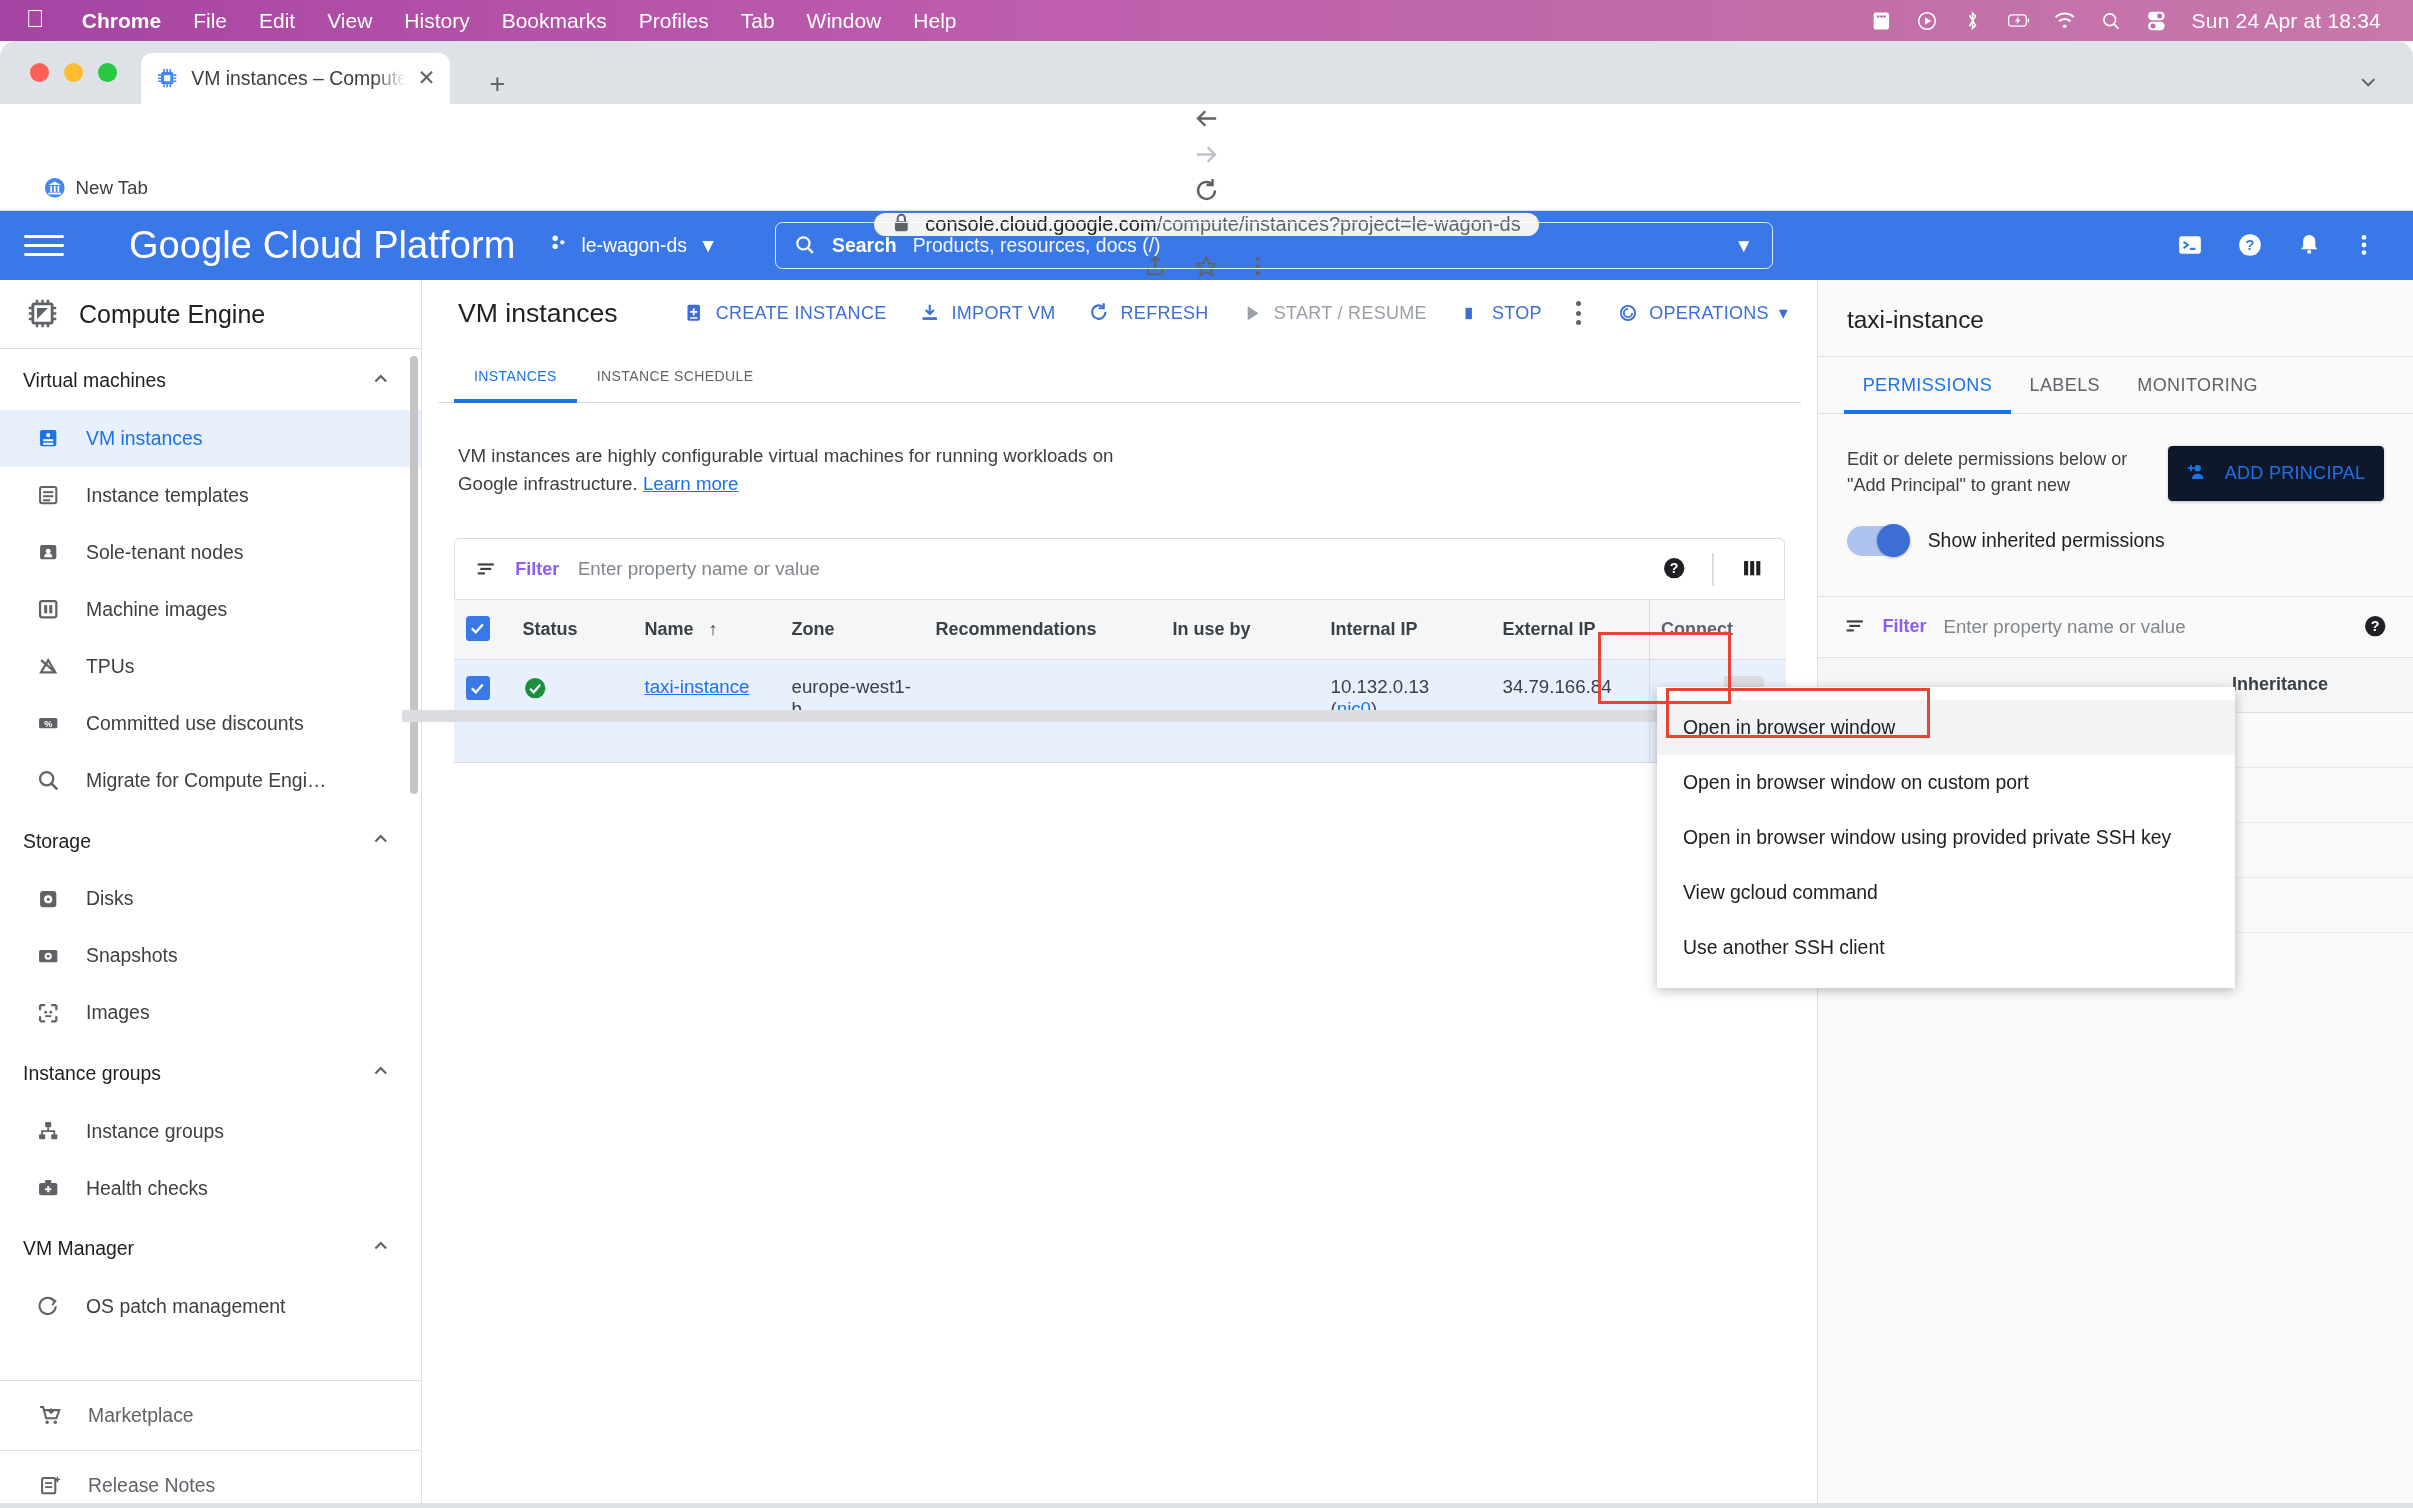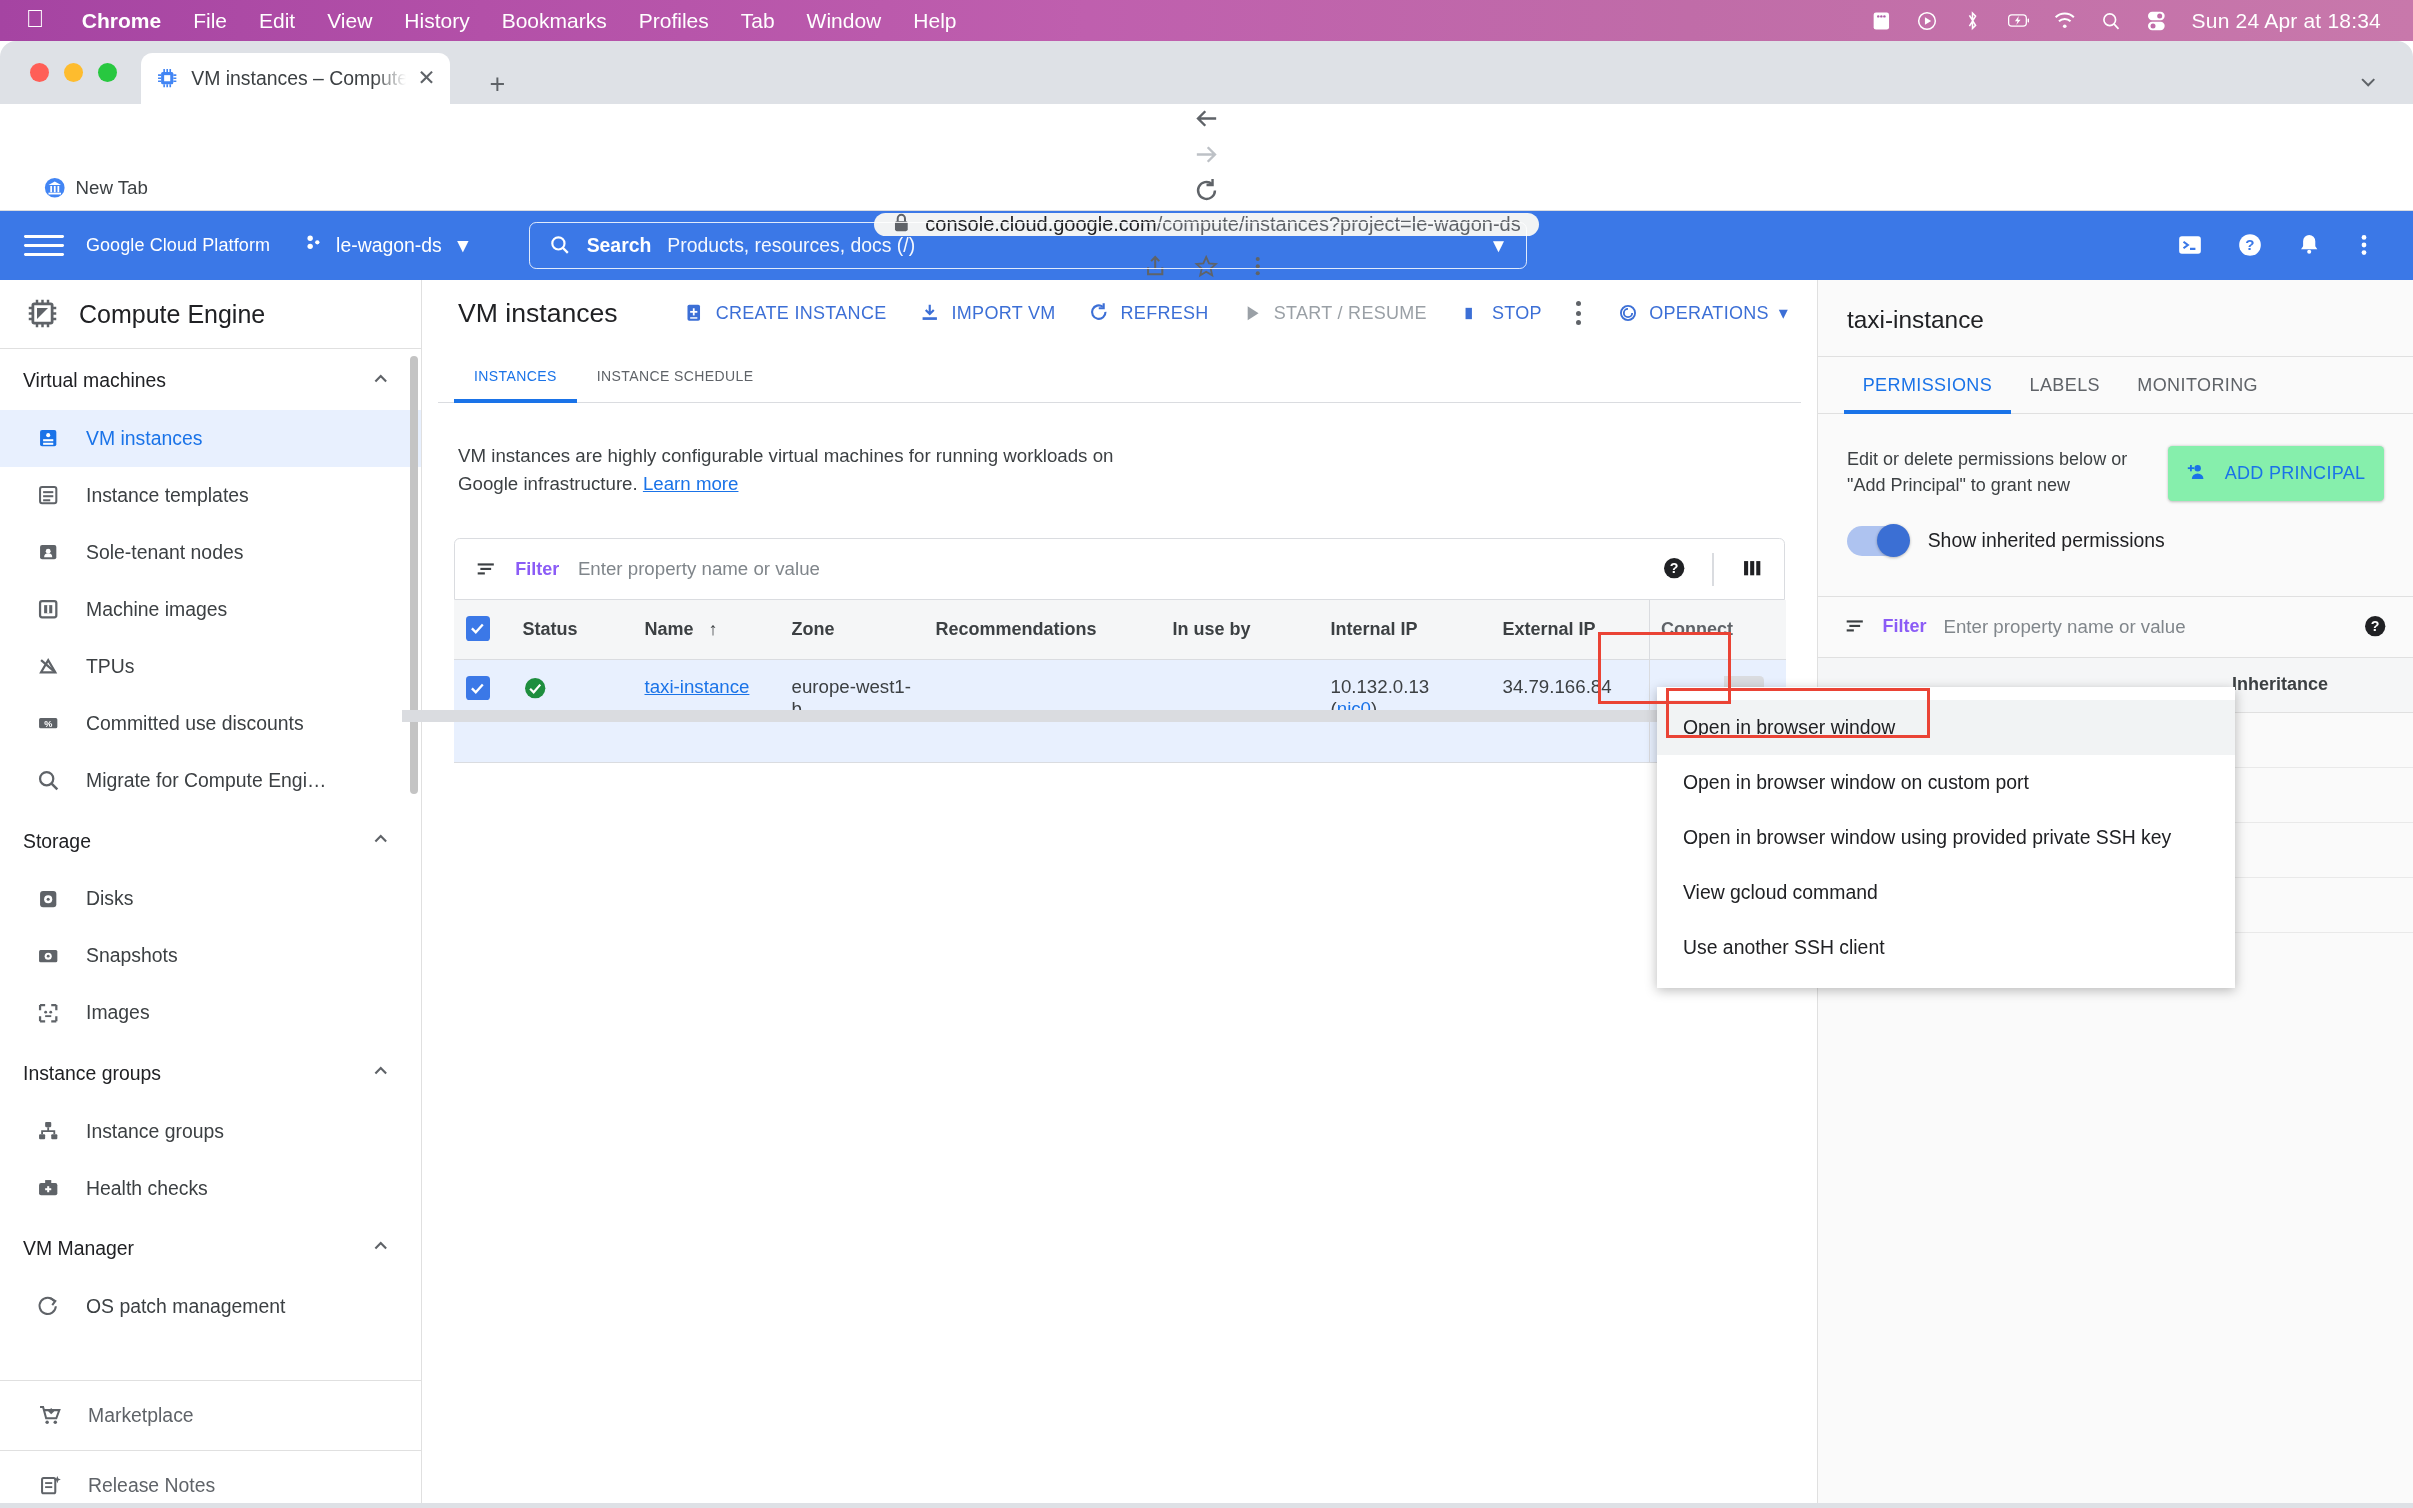--- a/index.html
+++ b/index.html
@@ -71,21 +71,21 @@
   .bm-item { display: flex; align-items: center; gap: 10px; font-size: 18.7px; color: #3c4043; }
   .bm-favicon { width: 21.5px; height: 21.5px; }
 
   
   .gcp-header {
     height: 69px; background: #3b78e7; display: flex; align-items: center;
     padding: 0 24.4px; gap: 0; color: #fff;
   }
   .hamburger { width: 40px; height: 40px; display:flex; flex-direction: column; justify-content: center; gap: 5.7px; margin-right: 21.5px;}
   .hamburger i { display:block; height: 2.9px; background: #fff; border-radius: 1.4px; }
-  .gcp-logo { font-size: 18px; letter-spacing: 0.1px; white-space: nowrap; }
+  .gcp-logo { font-size: 38px; letter-spacing: 0.1px; white-space: nowrap; margin-left: 43px; }
   .proj-sel { display: flex; align-items: center; gap: 11.5px; margin-left: 33px; font-size: 19.4px; white-space: nowrap; }
   .gcp-search {
     margin-left: 57px; flex: 1; max-width: 998px; height: 47px;
     border: 1.4px solid rgba(255,255,255,.85); border-radius: 7.2px;
     display: flex; align-items: center; padding: 0 18.7px; gap: 16px;
   }
   .gcp-search .lbl { font-size: 19.4px; font-weight: bold; }
   .gcp-search .ph { font-size: 19.4px; opacity: .95; }
   .gcp-search .caret { margin-left: auto; font-size: 18.7px; }
   .gcp-head-right { margin-left: auto; display: flex; align-items: center; gap: 34px; padding-right: 17px; }
@@ -180,21 +180,21 @@
   
   .infopanel { width: 596px; flex: none; background: #fafafa; border-left: 0.7px solid #e0e0e0; position: relative; }
   .ip-title { font-size: 24.4px; color: #202124; padding: 26px 29px 21.5px; border-bottom: 0.7px solid #e0e0e0; }
   .ip-tabs { display: flex; padding: 0 26px; border-bottom: 0.7px solid #e0e0e0; }
   .ip-tab { font-size: 18px; letter-spacing: 0.4px; color: #5f6368; padding: 18.7px 18.7px 17px; position: relative; }
   .ip-tab.active { color: #1a73e8; }
   .ip-tab.active::after { content:""; position:absolute; left:0; right:0; bottom:-0.7px; height:4.3px; background:#1a73e8; }
   .ip-edit { display: flex; align-items: flex-start; padding: 32px 29px 0; gap: 14.4px; }
   .ip-edit .txt { font-size: 18px; color: #3c4043; line-height: 1.45; max-width: 302px; }
   .addprincipal {
-    margin-left: auto; background: #86efac; border-radius: 4.3px; box-shadow: 0 0.7px 2.9px rgba(0,0,0,.25);
+    margin-left: auto; background: #0f172a; border-radius: 4.3px; box-shadow: 0 0.7px 2.9px rgba(0,0,0,.25);
     display: flex; align-items: center; gap: 17px; padding: 14.4px 18.7px; font-size: 18px; color: #1a73e8;
     letter-spacing: 0.3px; white-space: nowrap;
   }
   .toggle-row { display: flex; align-items: center; gap: 18.7px; padding: 24.4px 29px 0; }
   .toggle { width: 62px; height: 30px; border-radius: 15px; background: #aec3f0; position: relative; }
   .toggle i { position: absolute; right: -1.4px; top: -1.4px; width: 33px; height: 33px; border-radius: 50%; background: #3b6fd4; box-shadow: 0 0.7px 2.9px rgba(0,0,0,.3);}
   .toggle-lbl { font-size: 19.4px; color: #202124; }
 
   .ip-filter {
     margin: 40px 0 0 0; border-top: 0.7px solid #e0e0e0; border-bottom: 0.7px solid #e0e0e0;

